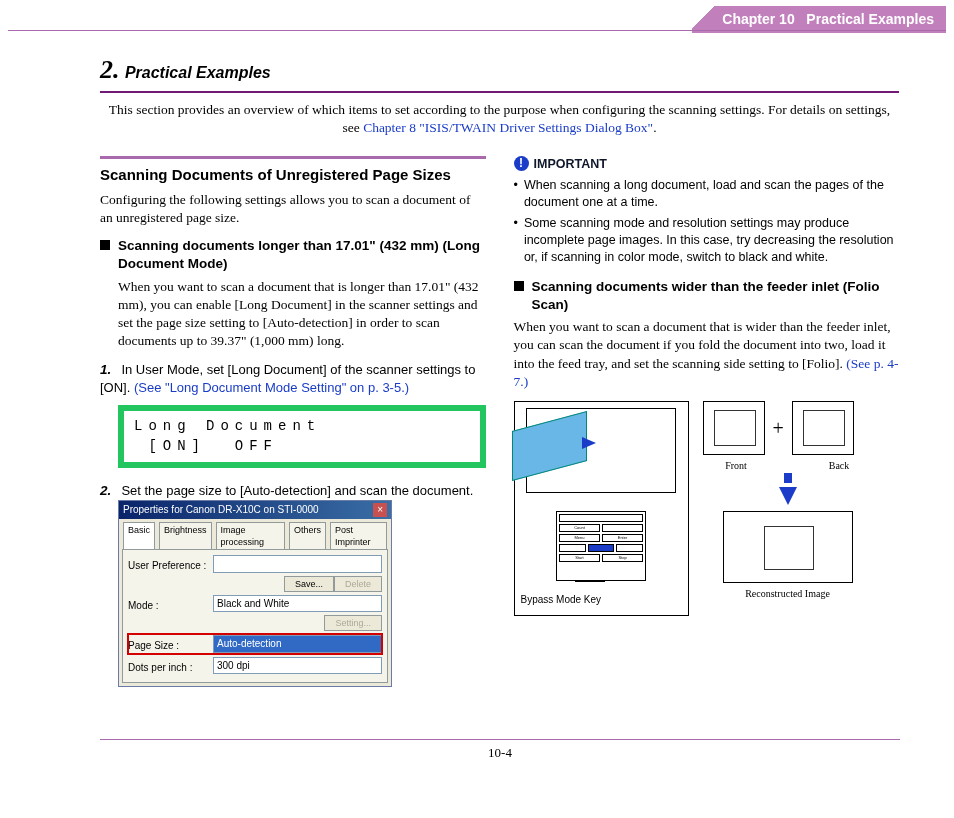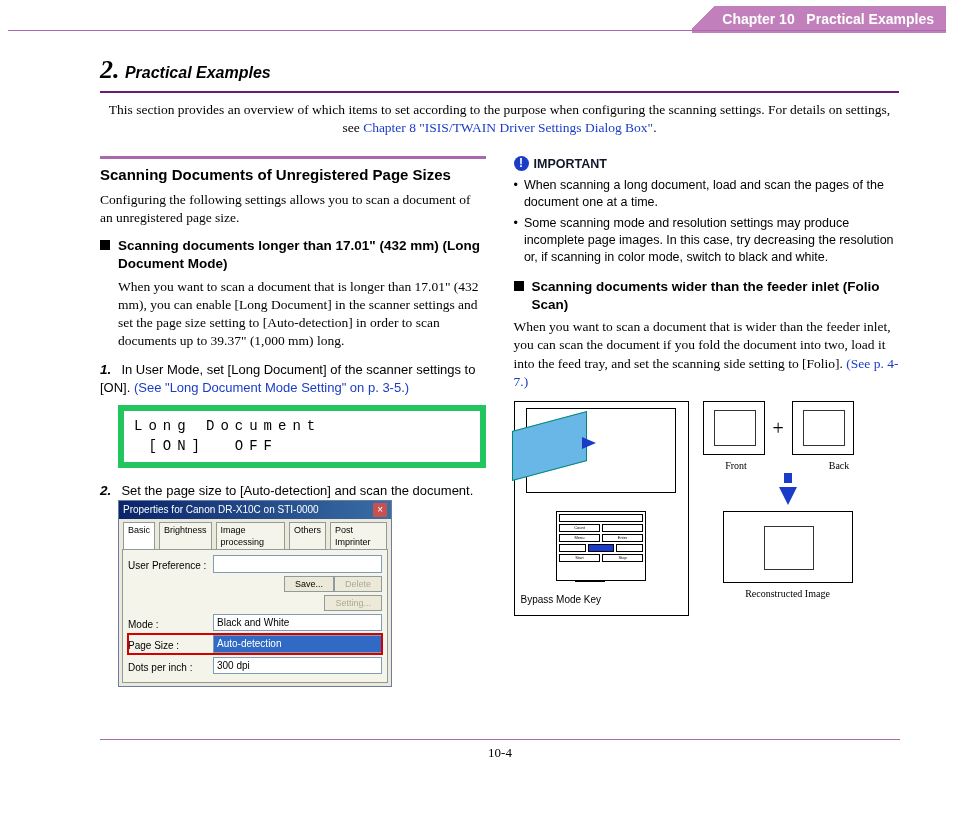--- a/index.html
+++ b/index.html
@@ -307,26 +307,26 @@
             </div>
             <div class="dlg-body">
               <div class="dlg-row">
                 <span class="dlg-label">User Preference :</span>
                 <span class="dlg-input">&nbsp;</span>
               </div>
               <div class="dlg-row" style="justify-content:flex-end">
                 <span class="dlg-btn">Save...</span>
                 <span class="dlg-btn dis">Delete</span>
               </div>
-              <div class="dlg-row" style="justify-content:flex-end">
-                <span class="dlg-btn dis">Setting...</span>
-              </div>
               <div class="dlg-row">
                 <span class="dlg-label">Mode :</span>
                 <span class="dlg-input">Black and White</span>
+              </div>
+              <div class="dlg-row" style="justify-content:flex-end">
+                <span class="dlg-btn dis">Setting...</span>
               </div>
               <div class="dlg-row dlg-hl">
                 <span class="dlg-label">Page Size :</span>
                 <span class="dlg-input" style="background:#316ac5;color:#fff">Auto-detection</span>
               </div>
               <div class="dlg-row">
                 <span class="dlg-label">Dots per inch :</span>
                 <span class="dlg-input">300 dpi</span>
               </div>
             </div>

